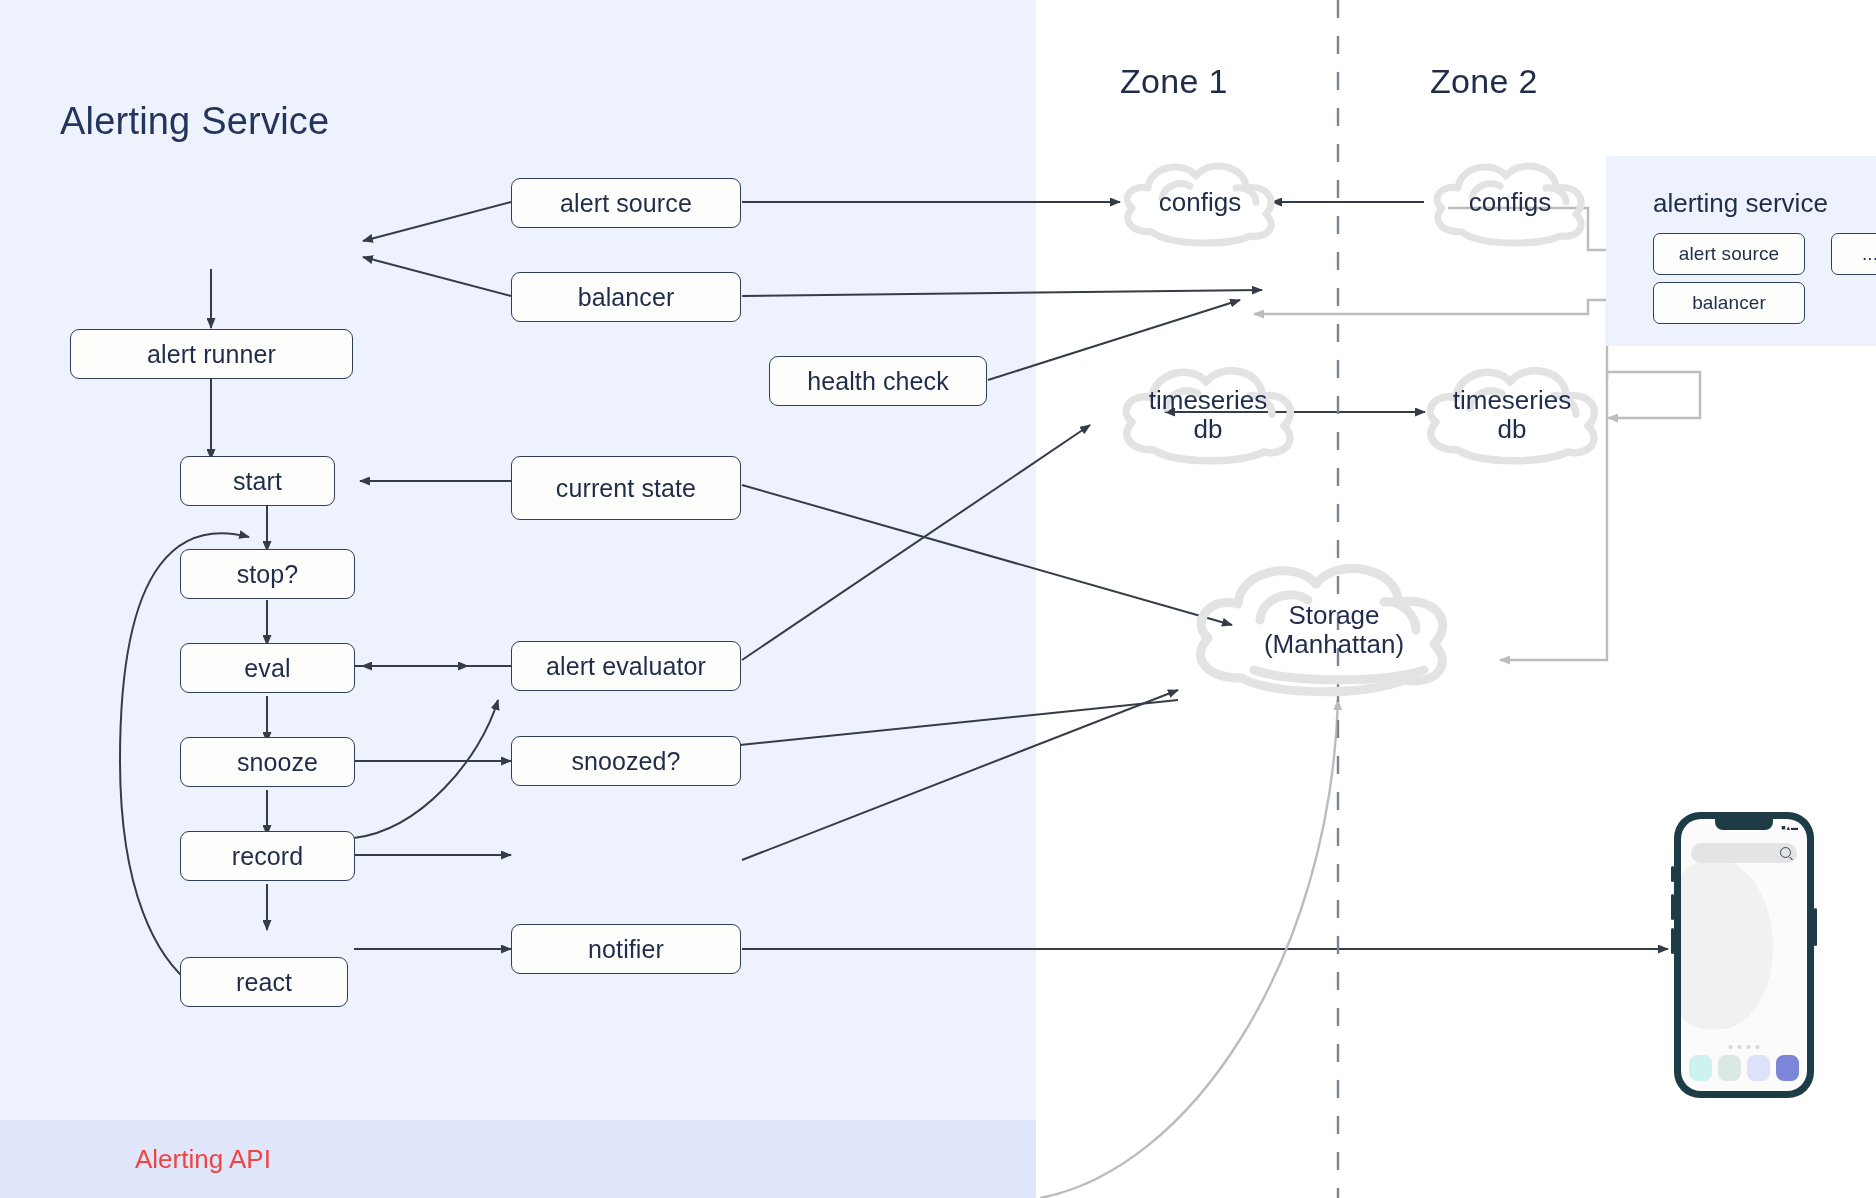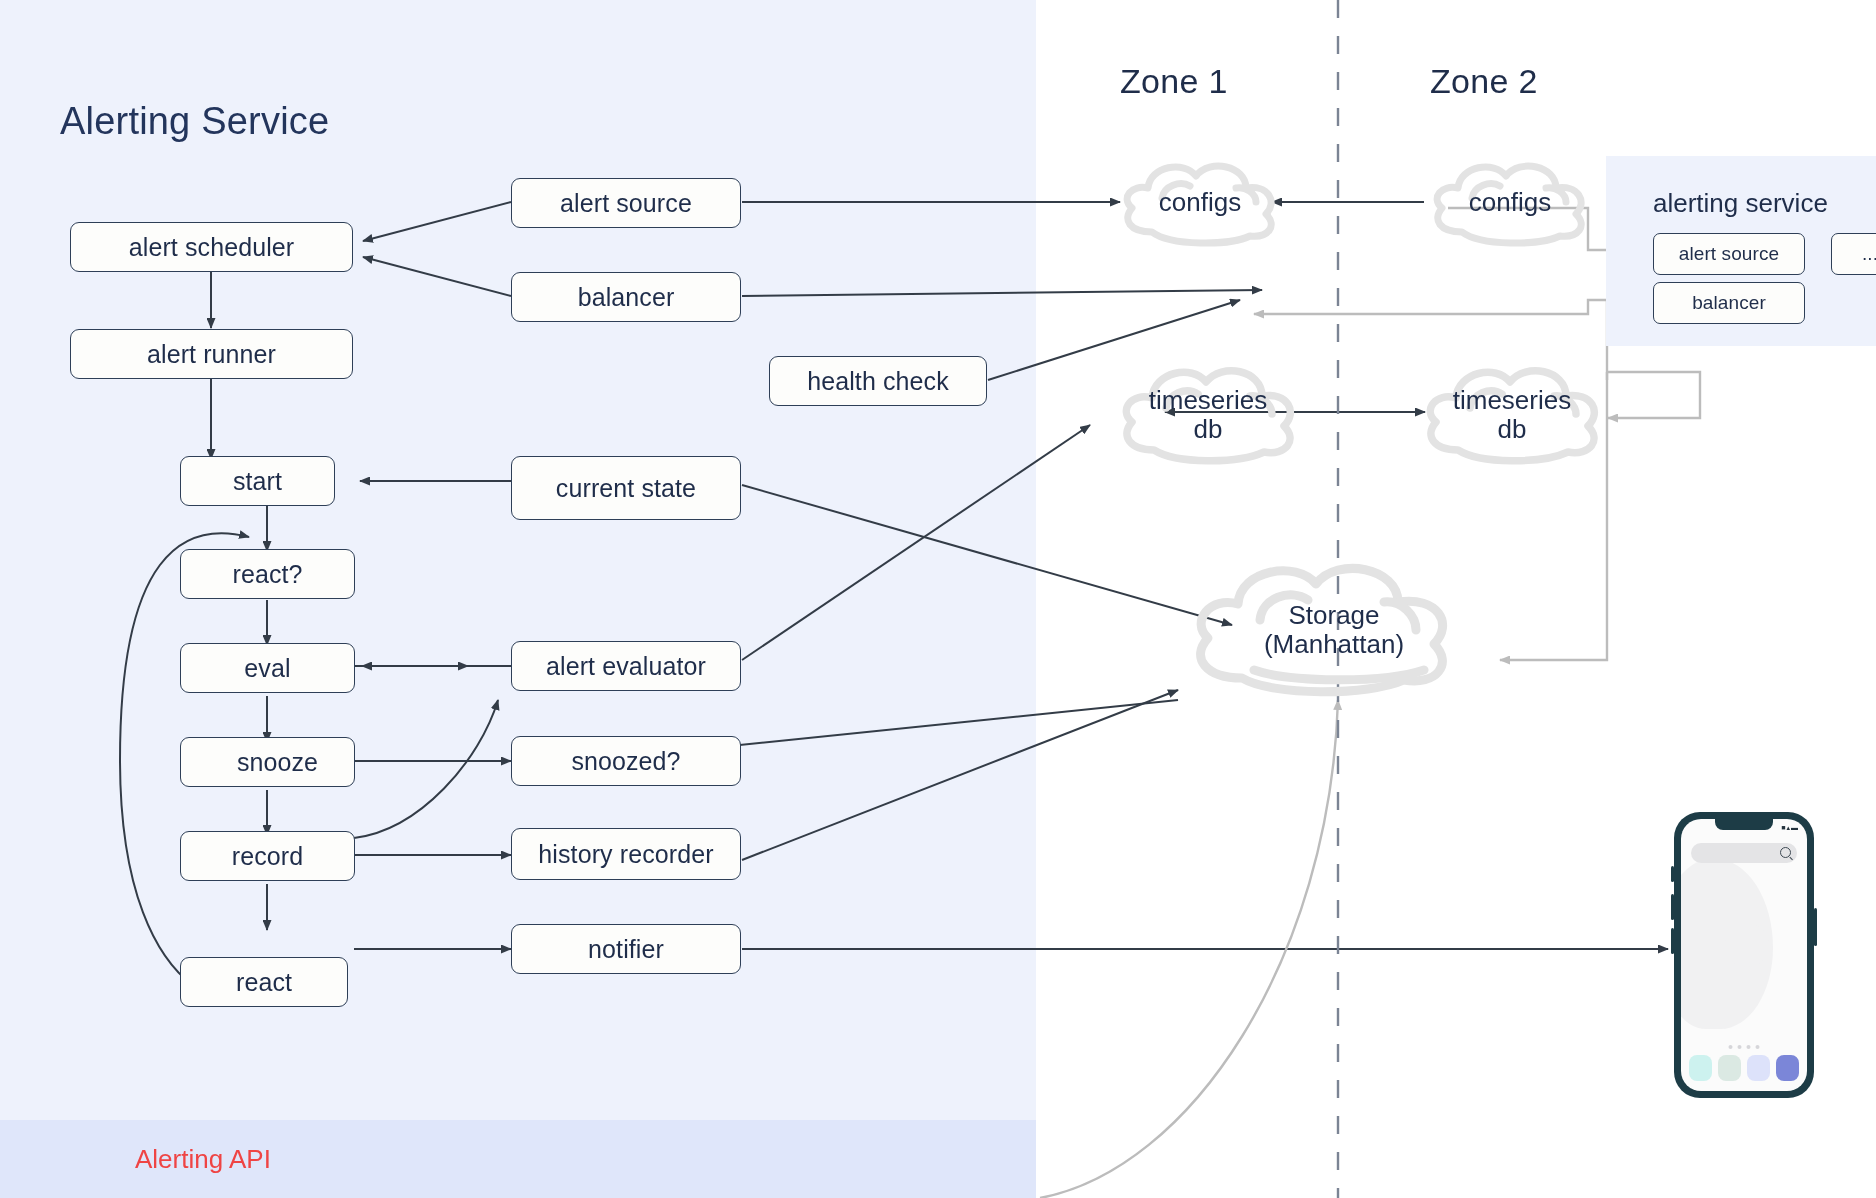--- a/index.html
+++ b/index.html
@@ -132,36 +132,34 @@
     </g>
 
     <line x1="1338" y1="0" x2="1338" y2="1198" stroke="#7b8494" stroke-width="2.4" stroke-dasharray="18 18"></line>
   </svg>
 
   <div class="big-title" style="left:60px;top:100px;">Alerting Service</div>
   <div class="api-title" style="left:135px;top:1144px;">Alerting API</div>
   <div class="zone-title" style="left:1120px;top:62px;">Zone 1</div>
   <div class="zone-title" style="left:1430px;top:62px;">Zone 2</div>
 
-  <div class="node" style="left:70px;top:222px;width:283px;height:50px;">alert scheduler</div>
   <div class="node" style="left:70px;top:329px;width:283px;height:50px;">alert runner</div>
   <div class="node" style="left:180px;top:456px;width:155px;height:50px;">start</div>
-  <div class="node" style="left:180px;top:549px;width:175px;height:50px;">react?</div>
+  <div class="node" style="left:180px;top:549px;width:175px;height:50px;">stop?</div>
   <div class="node" style="left:180px;top:643px;width:175px;height:50px;">eval</div>
   <div class="node" style="left:180px;top:737px;width:175px;height:50px;padding-left:20px;">snooze</div>
   <div class="node" style="left:180px;top:831px;width:175px;height:50px;">record</div>
   <div class="node" style="left:180px;top:925px;width:168px;height:50px;margin-top:32px;">react</div>
 
   <div class="node" style="left:511px;top:178px;width:230px;height:50px;">alert source</div>
   <div class="node" style="left:511px;top:272px;width:230px;height:50px;">balancer</div>
   <div class="node" style="left:769px;top:356px;width:218px;height:50px;">health check</div>
   <div class="node" style="left:511px;top:456px;width:230px;height:64px;">current state</div>
   <div class="node" style="left:511px;top:641px;width:230px;height:50px;">alert evaluator</div>
   <div class="node" style="left:511px;top:736px;width:230px;height:50px;">snoozed?</div>
-  <div class="node" style="left:511px;top:828px;width:230px;height:52px;">history recorder</div>
   <div class="node" style="left:511px;top:924px;width:230px;height:50px;">notifier</div>
 
   <div class="cloud" style="left:1110px;top:150px;width:180px;height:105px;">
     <svg viewBox="0 0 180 105" width="180" height="105" aria-hidden="true">
       <g fill="none" stroke="#e3e3e3" stroke-width="7" stroke-linecap="round" stroke-linejoin="round">
         <path d="M42,82 C20,82 12,70 22,58 C10,48 22,34 38,38 C40,16 74,10 86,26 C100,8 136,16 136,38
                  C158,34 168,52 156,64 C168,76 158,88 140,86 C120,96 60,96 42,82 Z"></path>
         <path d="M52,48 C54,36 70,30 80,36"></path>
         <path d="M126,38 C136,36 146,44 146,52"></path>
       </g>

